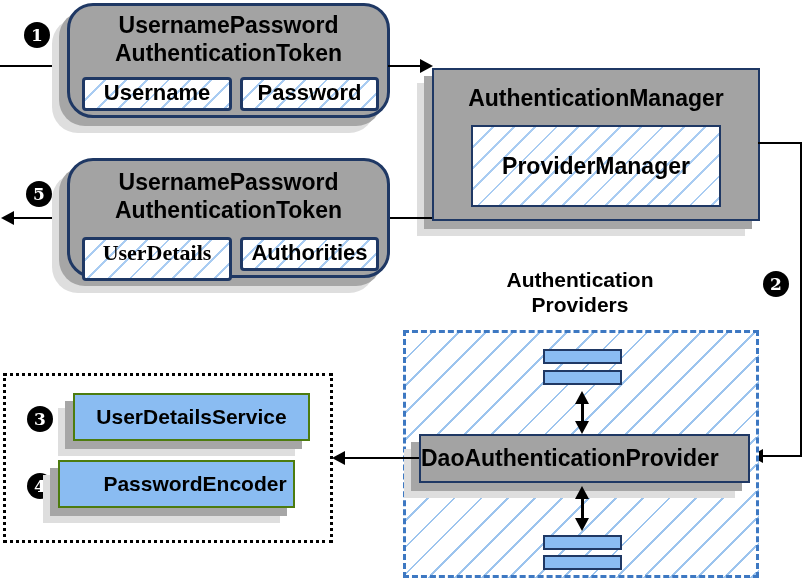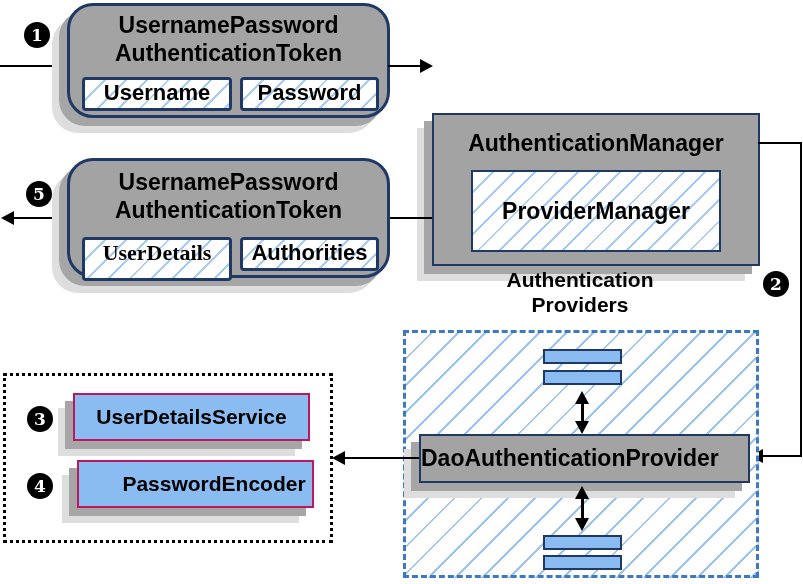--- a/index.html
+++ b/index.html
@@ -78,21 +78,21 @@
   }
 
   
   .dottedbox {
     position:absolute;
     border:3px dotted #000;
     background:transparent;
   }
   .service-box {
     position:absolute; width:237px; height:48px;
-    background:#8ABCF2; border:2px solid #be185d;
+    background:#8ABCF2; border:2px solid #4d7c0f;
     display:flex; align-items:center; justify-content:center;
     font-weight:bold; font-size:21px;
   }
 </style>
 </head>
 <body>
 
 <div class="canvas">
 
   <div class="step" style="left:24px; top:22px;">
@@ -110,21 +110,21 @@
       <span>Username</span>
     </div>
     <div class="field hatch" style="left:170px; top:71px; width:139px; height:34px;">
       <span>Password</span>
     </div>
   </div>
 
   <div class="hline" style="left:388px; top:65px; width:34px;"></div>
   <div class="arr arr-right" style="left:420px; top:59px;"></div>
 
-  <div class="bluebox shadow" style="left:432px; top:68px; width:328px; height:153px;margin-top:45px;">
+  <div class="bluebox shadow" style="left:432px; top:68px; width:328px; height:153px;">
     <div class="box-title" style="margin-top:14px;">AuthenticationManager</div>
     <div class="inner-hatch-box hatch" style="left:37px; top:55px; width:250px; height:82px;">
       <span>ProviderManager</span>
     </div>
   </div>
 
   <div class="hline" style="left:388px; top:217px; width:44px;"></div>
 
   <div class="step" style="left:26px; top:181px;">
     <span>5</span>
@@ -190,17 +190,17 @@
   </div>
 
   <div class="service-box shadow" style="left:73px; top:393px;">
     <span>UserDetailsService</span>
   </div>
 
   <div class="step" style="left:27px; top:473px;">
     <span>4</span>
   </div>
 
-  <div class="service-box shadow" style="left:77px; top:460px;padding-left:37px;">
+  <div class="service-box shadow" style="left:58px; top:460px;padding-left:37px;">
     <span>PasswordEncoder</span>
   </div>
 
 </div>
 
 </body></html>

